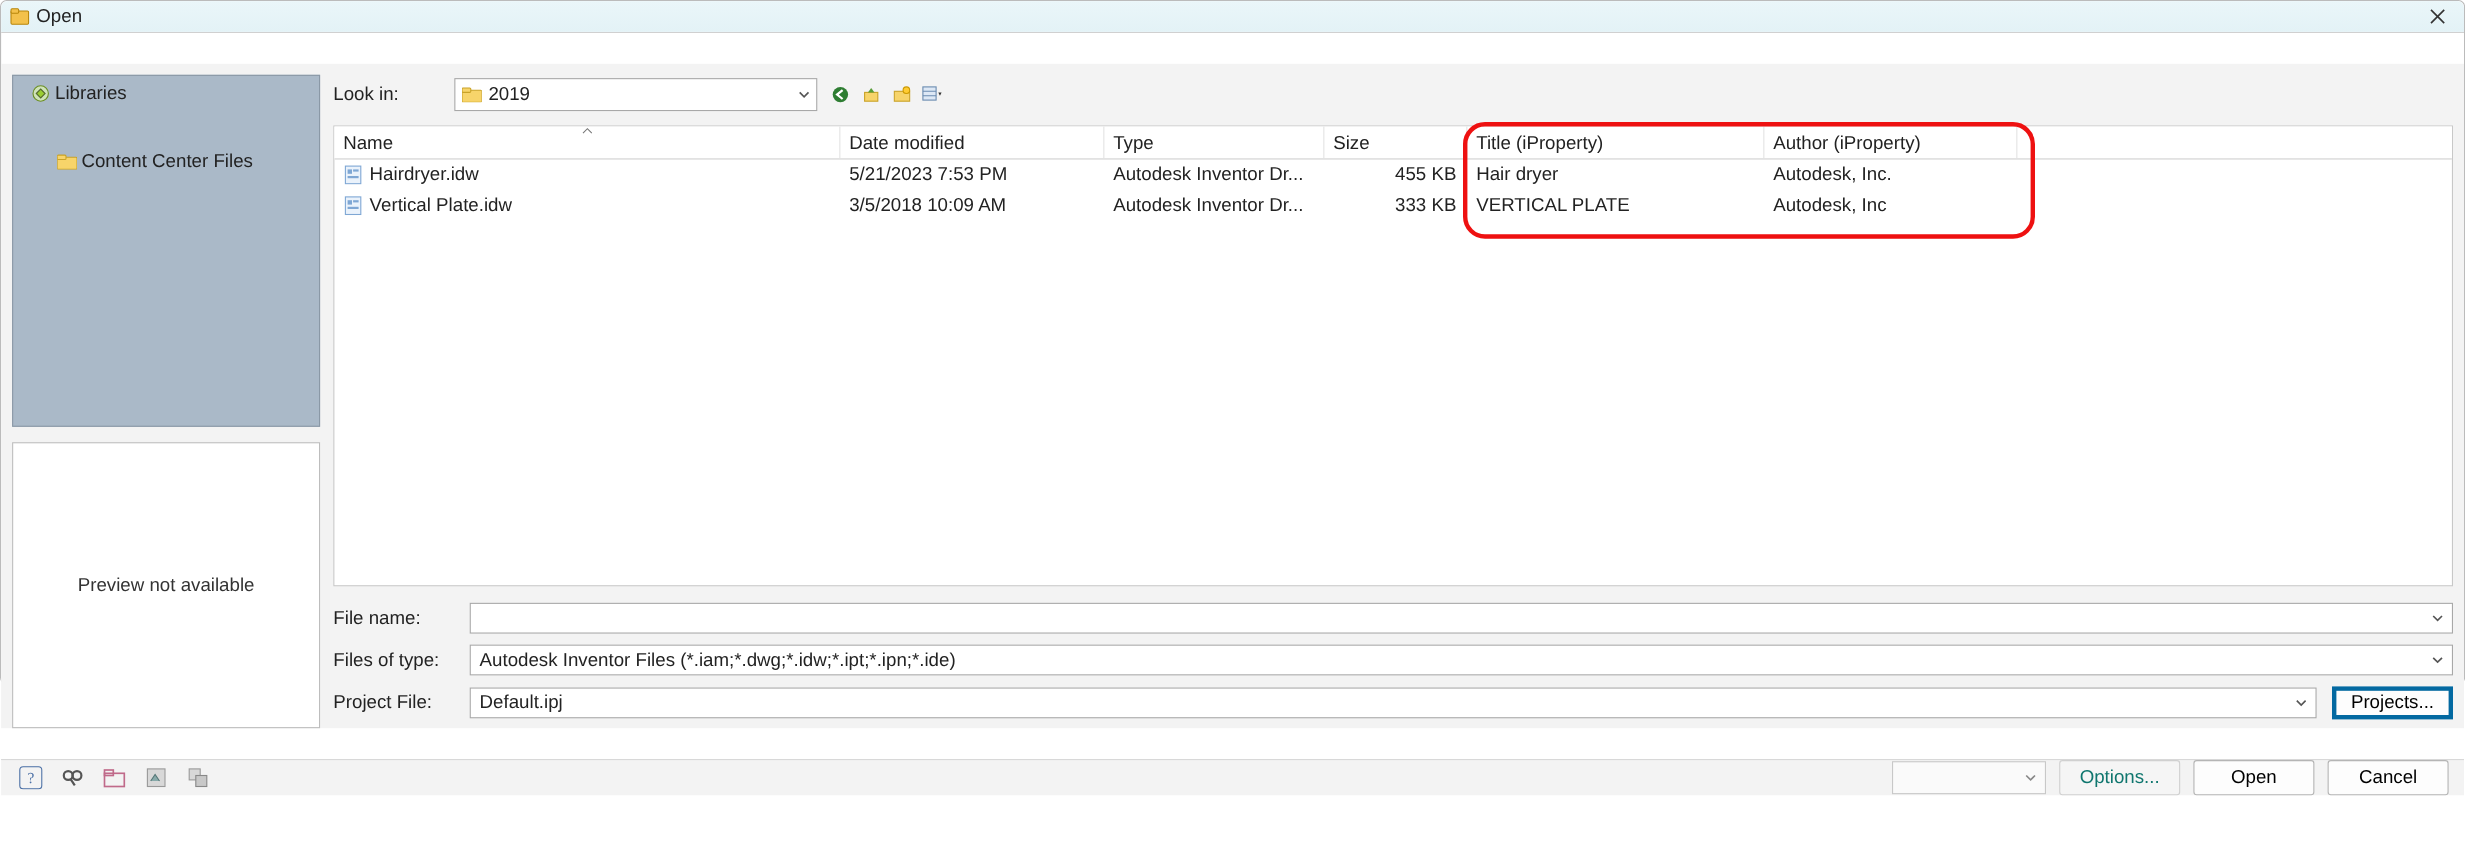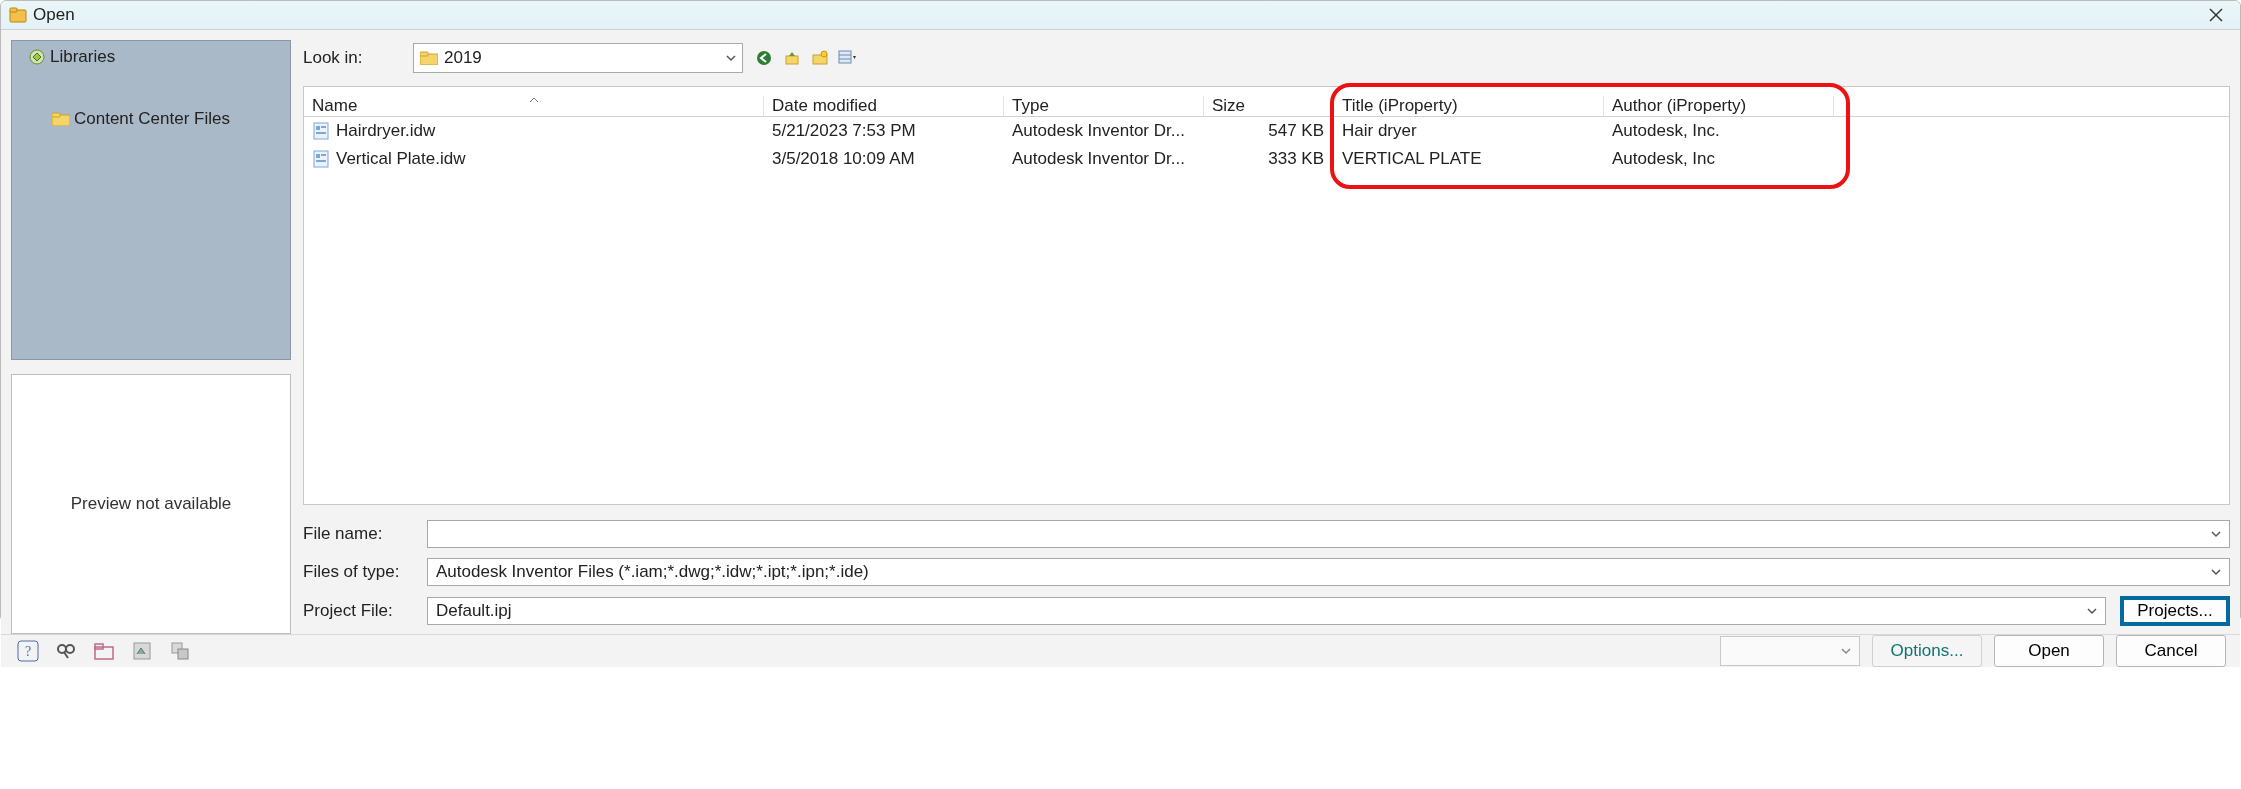--- a/index.html
+++ b/index.html
@@ -1,18 +1,18 @@
 <!DOCTYPE html>
 <html><head>
 <meta charset="utf-8">
 <style>
 * { box-sizing: border-box; margin: 0; padding: 0; }
 html, body { width: 2241px; height: 789px; font-family: "Segoe UI", Tahoma, sans-serif; font-size: 17px; color: #222; background: #fff; overflow: hidden; }
 
-.dialog { width: 2241px; height: 622px; border: 1px solid #bbb; border-radius: 6px; display: flex; flex-direction: column; background: #fff; }
+.dialog { width: 2241px; height: 622px; border: 1px solid #bbb; border-radius: 6px; display: flex; flex-direction: column; background: #fff; gap: 28px; }
 
 .titlebar { height: 34px; background: linear-gradient(#eaf6f9, #e3f2f6); display: flex; align-items: center; padding: 0 8px; border-bottom: 1px solid #d0d0d0; border-radius: 6px 6px 0 0; }
 .titlebar .icon { width: 18px; height: 18px; margin-right: 6px; }
 .titlebar .title { flex: 0 0 auto; font-size: 17px; }
 .titlebar .spacer { flex: 1; }
 .titlebar .close { width: 32px; height: 28px; display: flex; align-items: center; justify-content: center; cursor: pointer; }
 .titlebar .close svg { width: 14px; height: 14px; }
 
 .body { flex: 1; display: flex; flex-direction: row; background: #f3f3f3; padding: 10px 10px 0 10px; gap: 12px; }
 
@@ -26,21 +26,21 @@
 .rightcol { flex: 1; display: flex; flex-direction: column; }
 
 .lookin-row { height: 36px; display: flex; align-items: center; gap: 10px; margin-bottom: 10px; }
 .lbl { width: 100px; font-size: 17px; }
 .lookin-combo { width: 330px; height: 30px; background: #fff; border: 1px solid #a8a8a8; display: flex; align-items: center; padding: 0 6px; gap: 6px; cursor: pointer; }
 .lookin-combo .dd { margin-left: auto; }
 .toolbtns { display: flex; align-items: center; gap: 6px; }
 .toolbtn { width: 22px; height: 22px; display: flex; align-items: center; justify-content: center; cursor: pointer; }
 
 .filelist { flex: 1; background: #fff; border: 1px solid #c8c8c8; display: flex; flex-direction: column; min-height: 390px; }
-.fl-header { display: flex; height: 30px; border-bottom: 1px solid #d0d0d0; background: #fff; align-items: flex-end; }
+.fl-header { display: flex; height: 30px; border-bottom: 1px solid #d0d0d0; background: #fff; }
 .fl-header .col { border-right: 1px solid #e3e3e3; display: flex; align-items: center; padding: 0 8px; font-size: 17px; cursor: pointer; position: relative; }
 .col-name { width: 460px; }
 .col-date { width: 240px; }
 .col-type { width: 200px; }
 .col-size { width: 130px; justify-content: flex-start; }
 .col-title { width: 270px; }
 .col-author { width: 230px; }
 .sort-arrow { position: absolute; left: 50%; top: 1px; transform: translateX(-50%); }
 
 .fl-row { display: flex; height: 28px; align-items: center; }
@@ -205,21 +205,21 @@
                   <rect x="2" y="1" width="14" height="16" fill="#eaf2fb" stroke="#7fa7d4"></rect>
                   <rect x="4" y="4" width="4" height="4" fill="#7fa7d4"></rect>
                   <rect x="9" y="4" width="5" height="2" fill="#7fa7d4"></rect>
                   <rect x="4" y="10" width="10" height="2" fill="#7fa7d4"></rect>
                 </svg>
               </span>
             <span>Hairdryer.idw</span>
           </div>
           <div class="cell cdate">5/21/2023 7:53 PM</div>
           <div class="cell ctype">Autodesk Inventor Dr...</div>
-          <div class="cell csize">547 KB</div>
+          <div class="cell csize">455 KB</div>
           <div class="cell ctitle">Hair dryer</div>
           <div class="cell cauthor">Autodesk, Inc.</div>
         </div>
 
         <div class="fl-row">
           <div class="cell cname">
             <span>
                 <svg class="file-ico" viewBox="0 0 18 18">
                   <rect x="2" y="1" width="14" height="16" fill="#eaf2fb" stroke="#7fa7d4"></rect>
                   <rect x="4" y="4" width="4" height="4" fill="#7fa7d4"></rect>

